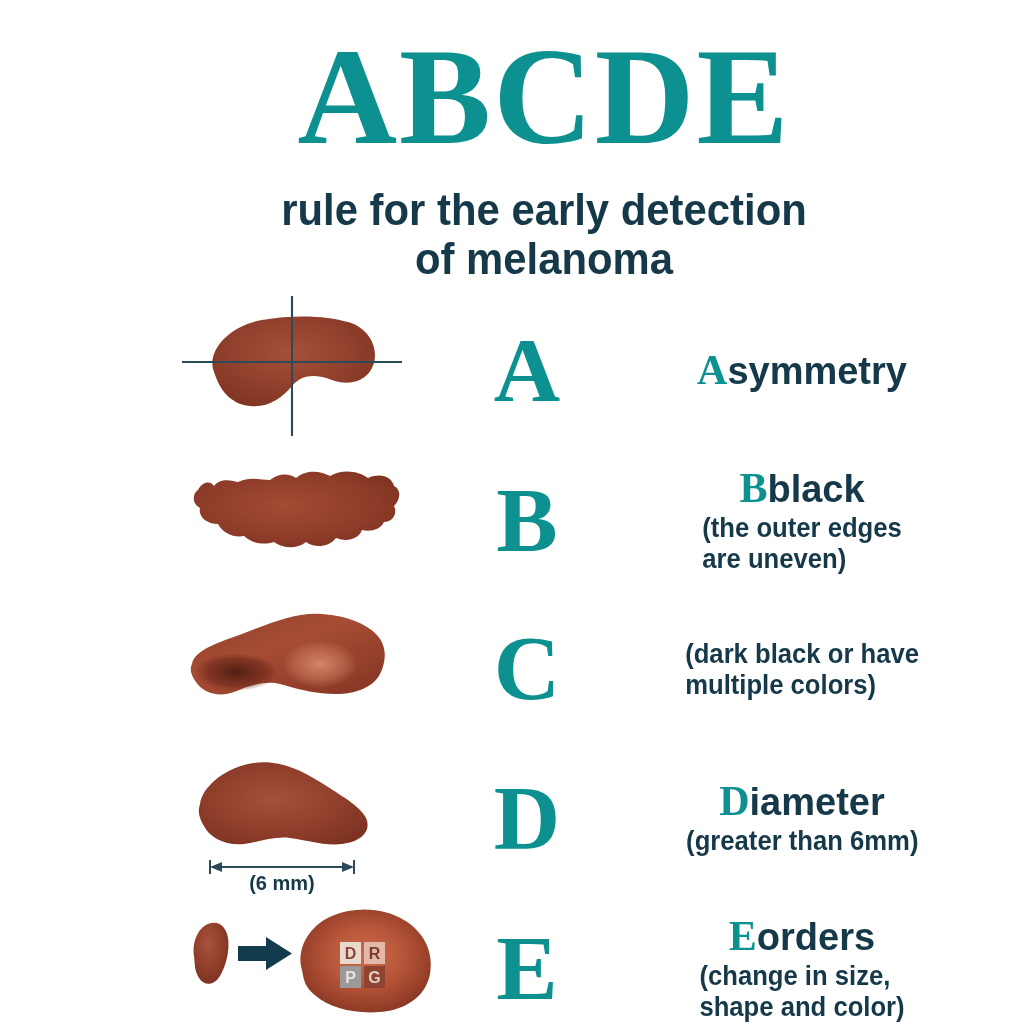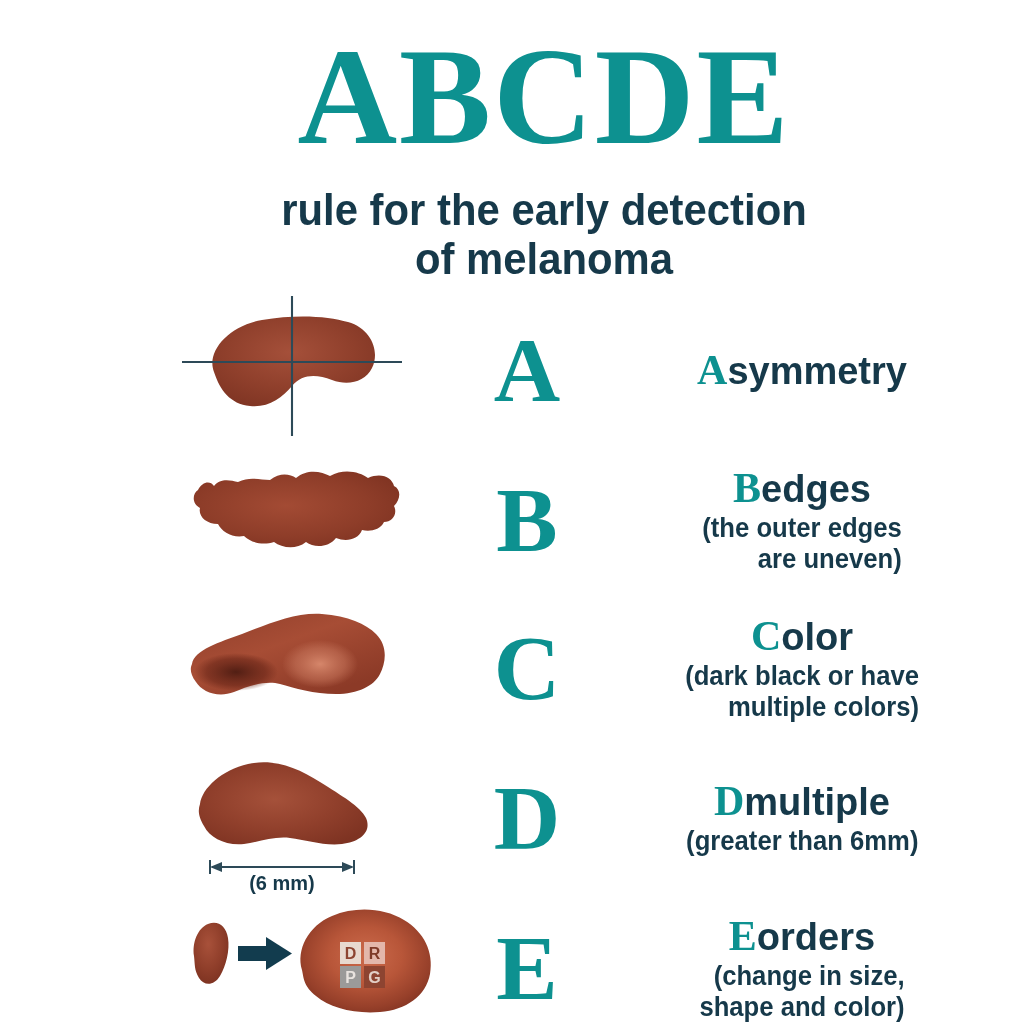--- a/index.html
+++ b/index.html
@@ -48,21 +48,21 @@
   .bigletter{
     position:absolute;left:430px;top:0;width:130px;height:140px;
     display:flex;align-items:center;justify-content:center;
     font-family:"Liberation Serif", serif;
     font-weight:700;font-size:92px;line-height:1;
     color:#0d9190;
   }
   .caption{
     position:absolute;left:560px;top:0;width:420px;height:140px;
     display:flex;flex-direction:column;align-items:center;justify-content:center;
-    text-align:right;
+    text-align:left;
     color:#16394a;
   }
   .cap-main{
     font-family:"Liberation Sans", sans-serif;
     font-weight:700;font-size:38px;line-height:1.05;
     white-space:nowrap;
   }
   .cap-main .init{color:#0d9190;font-family:"Liberation Serif",serif;font-size:42px;}
   .cap-sub{
     font-family:"Liberation Sans", sans-serif;
@@ -128,21 +128,21 @@
              C222 64 216 72 208 72 C204 80 194 82 186 80
              C182 90 170 92 160 88 C152 98 138 98 130 92
              C120 100 106 98 98 92 C86 96 74 92 68 86
              C56 88 46 82 42 74 C30 74 22 66 24 58
              C16 54 16 44 22 40 Z" fill="url(#gB)"></path>
       </svg>
     </div>
     <div class="bigletter">B</div>
     <div class="caption">
       <div class="cap-main">
-        <span class="init">B</span><span>edges</span>
+        <span class="init">B</span><span>black</span>
       </div>
       <div class="cap-sub">
         <span>(the outer edges</span>
         <span>are uneven)</span>
       </div>
     </div>
   </div>
 
   <div class="row" style="top:598px;">
     <div class="art">
@@ -168,23 +168,20 @@
              C172 18 190 26 200 36 C212 48 210 64 204 76
              C198 88 182 96 160 96 C138 96 118 90 104 86
              C90 82 72 88 58 94 C42 100 26 94 20 84
              C14 76 14 70 16 66 Z" fill="url(#gC)"></path>
         <ellipse cx="60" cy="74" rx="42" ry="19" fill="url(#gCdark)"></ellipse>
         <ellipse cx="144" cy="66" rx="38" ry="24" fill="url(#gClight)"></ellipse>
       </svg>
     </div>
     <div class="bigletter">C</div>
     <div class="caption">
-      <div class="cap-main">
-        <span class="init">C</span><span>olor</span>
-      </div>
       <div class="cap-sub">
         <span>(dark black or have</span>
         <span>multiple colors)</span>
       </div>
     </div>
   </div>
 
   <div class="row" style="top:748px;">
     <div class="art">
       <svg width="300" height="140" viewBox="0 0 300 140">
@@ -205,21 +202,21 @@
           <line x1="36" y1="119" x2="176" y2="119"></line>
           <polygon points="34,119 46,114 46,124" stroke="none"></polygon>
           <polygon points="178,119 166,114 166,124" stroke="none"></polygon>
         </g>
         <text x="106" y="142" text-anchor="middle" font-family="Liberation Sans, sans-serif" font-size="20" font-weight="700" fill="#16394a">(6 mm)</text>
       </svg>
     </div>
     <div class="bigletter">D</div>
     <div class="caption">
       <div class="cap-main">
-        <span class="init">D</span><span>multiple</span>
+        <span class="init">D</span><span>iameter</span>
       </div>
       <div class="cap-sub">
         <span>(greater than 6mm)</span>
       </div>
     </div>
   </div>
 
   <div class="row" style="top:898px;">
     <div class="art">
       <svg width="300" height="140" viewBox="0 0 300 140">

